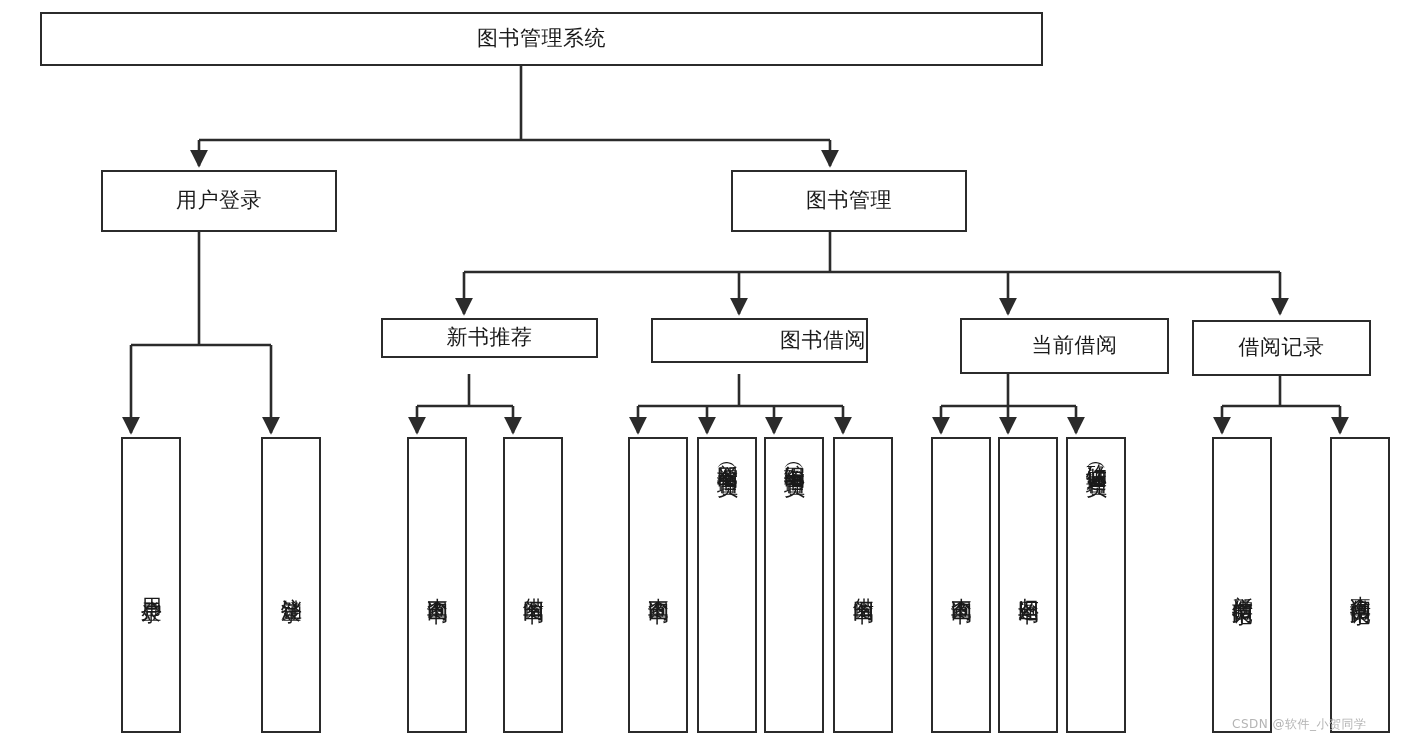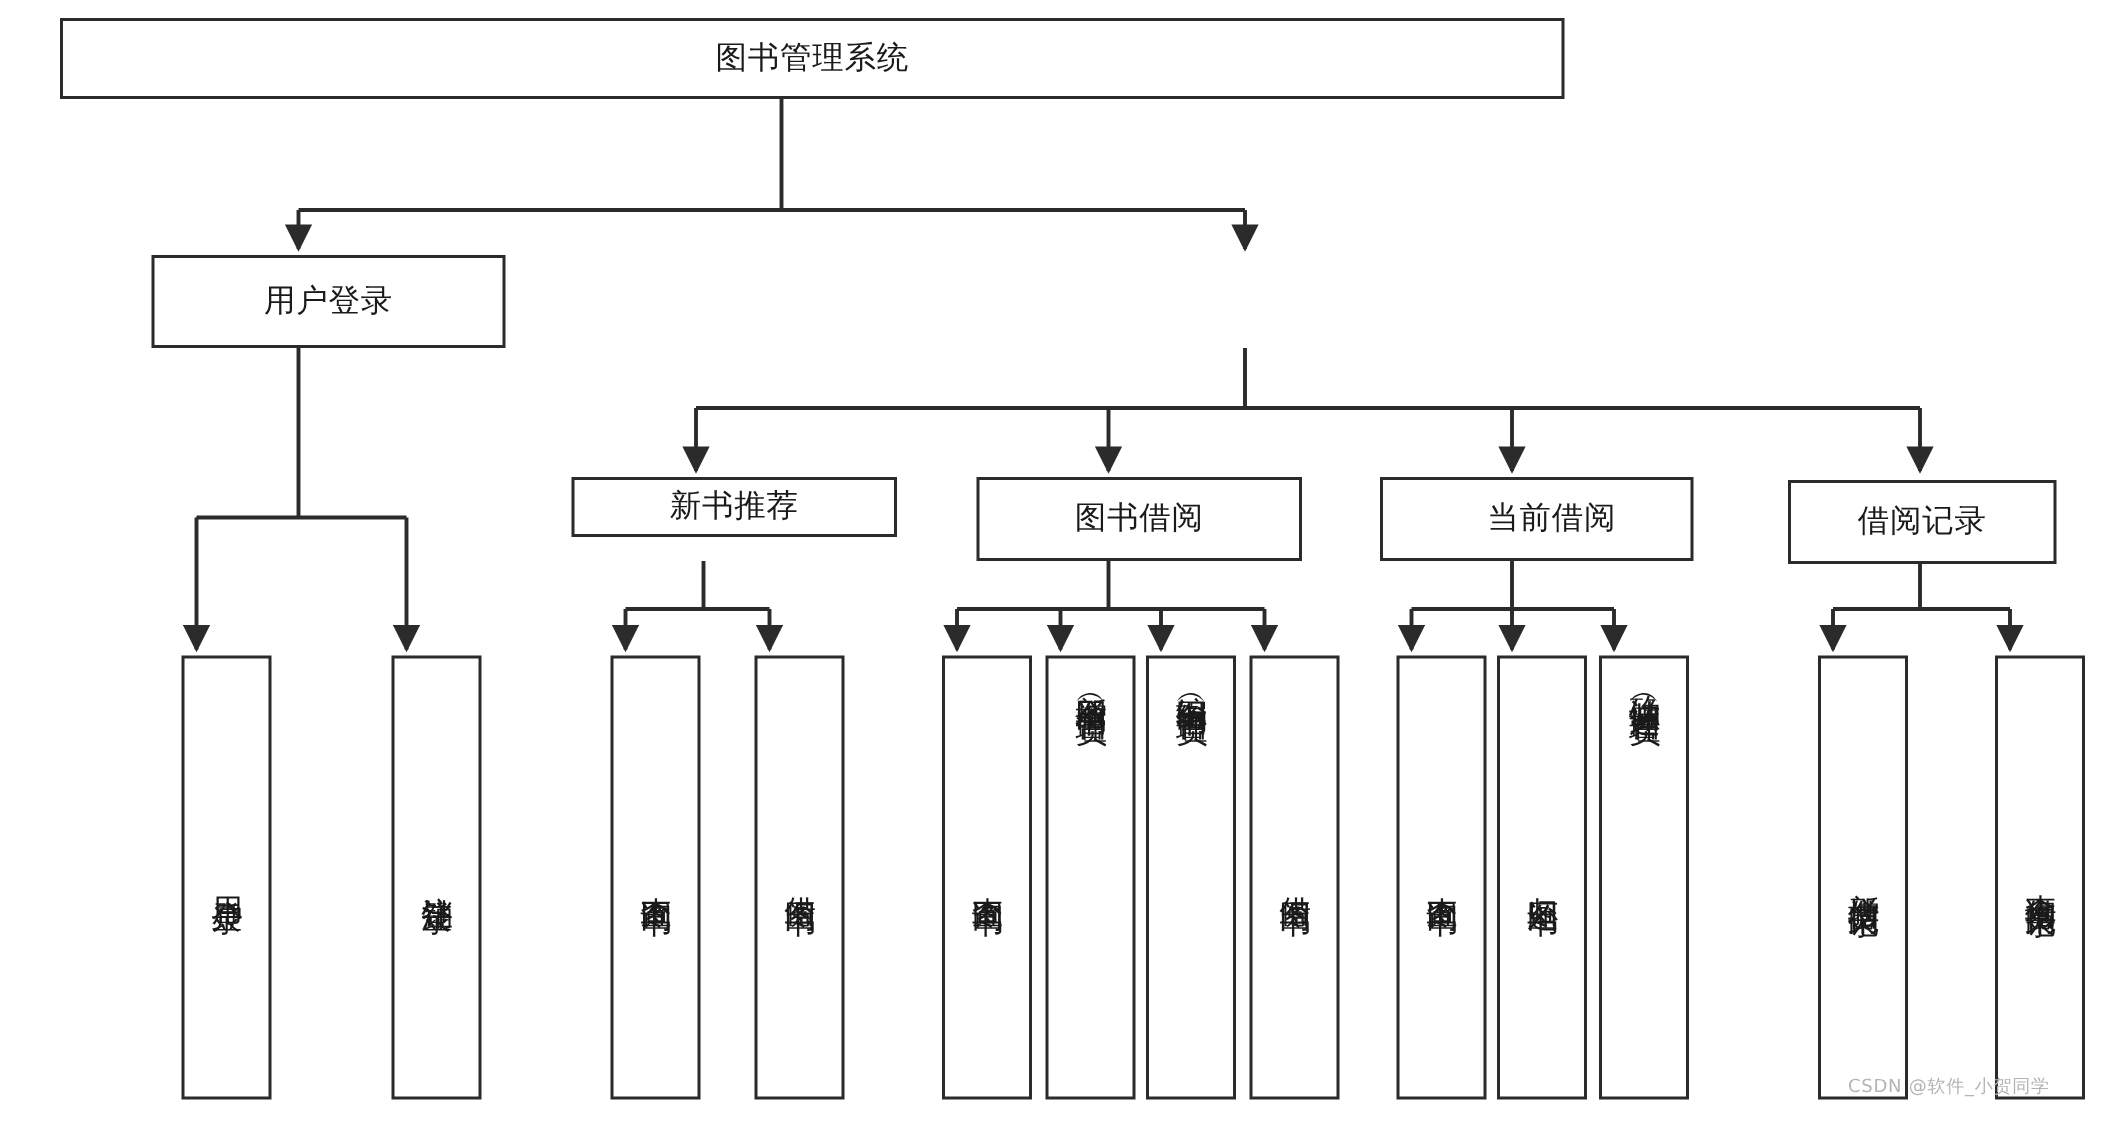--- a/index.html
+++ b/index.html
@@ -134,30 +134,33 @@
   </svg>
 
   <div class="node" style="left:20px; top:12px; width:1003px; height:54px;">
     <span class="label-h">图书管理系统</span>
   </div>
 
   <div class="node" style="left:81px; top:170px; width:236px; height:62px;">
     <span class="label-h">用户登录</span>
   </div>
 
+  <div class="node" style="left:711px; top:170px; width:236px; height:62px;">
+    <span class="label-h">图书管理</span>
+  </div>
 
   <div class="node" style="left:361px; top:318px; width:217px; height:40px;">
     <span class="label-h">新书推荐</span>
   </div>
 
-  <div class="node" style="left:631px; top:318px; width:217px; height:56px;">
+  <div class="node" style="left:631px; top:318px; width:217px; height:45px;justify-content:flex-end;">
     <span class="label-h">图书借阅</span>
   </div>
 
-  <div class="node" style="left:900px; top:318px; width:209px; height:56px;padding-left:20px;">
+  <div class="node" style="left:940px; top:318px; width:209px; height:56px;padding-left:20px;">
     <span class="label-h">当前借阅</span>
   </div>
 
   <div class="node" style="left:1172px; top:320px; width:179px; height:56px;">
     <span class="label-h">借阅记录</span>
   </div>
 
   <div class="node leaf center-v" style="left:101px; top:437px; width:60px; height:296px;">
     <span class="label-v">用户登录</span>
   </div>

